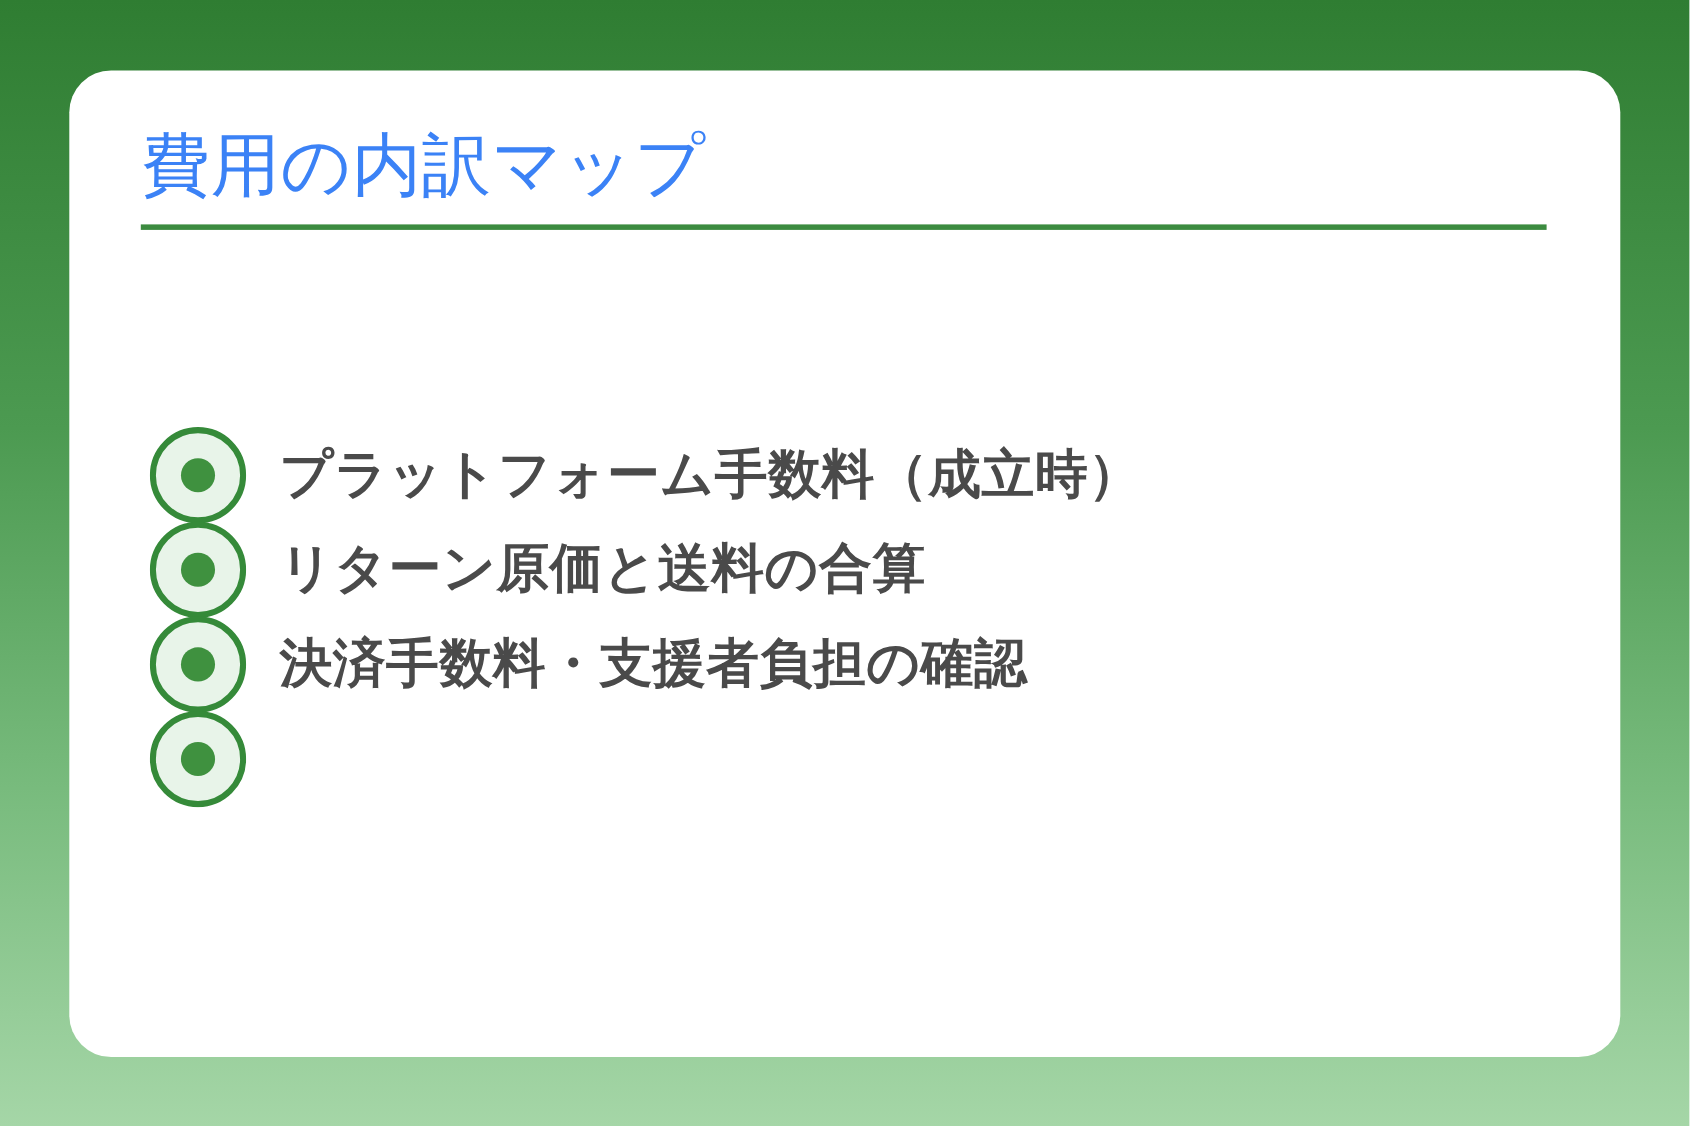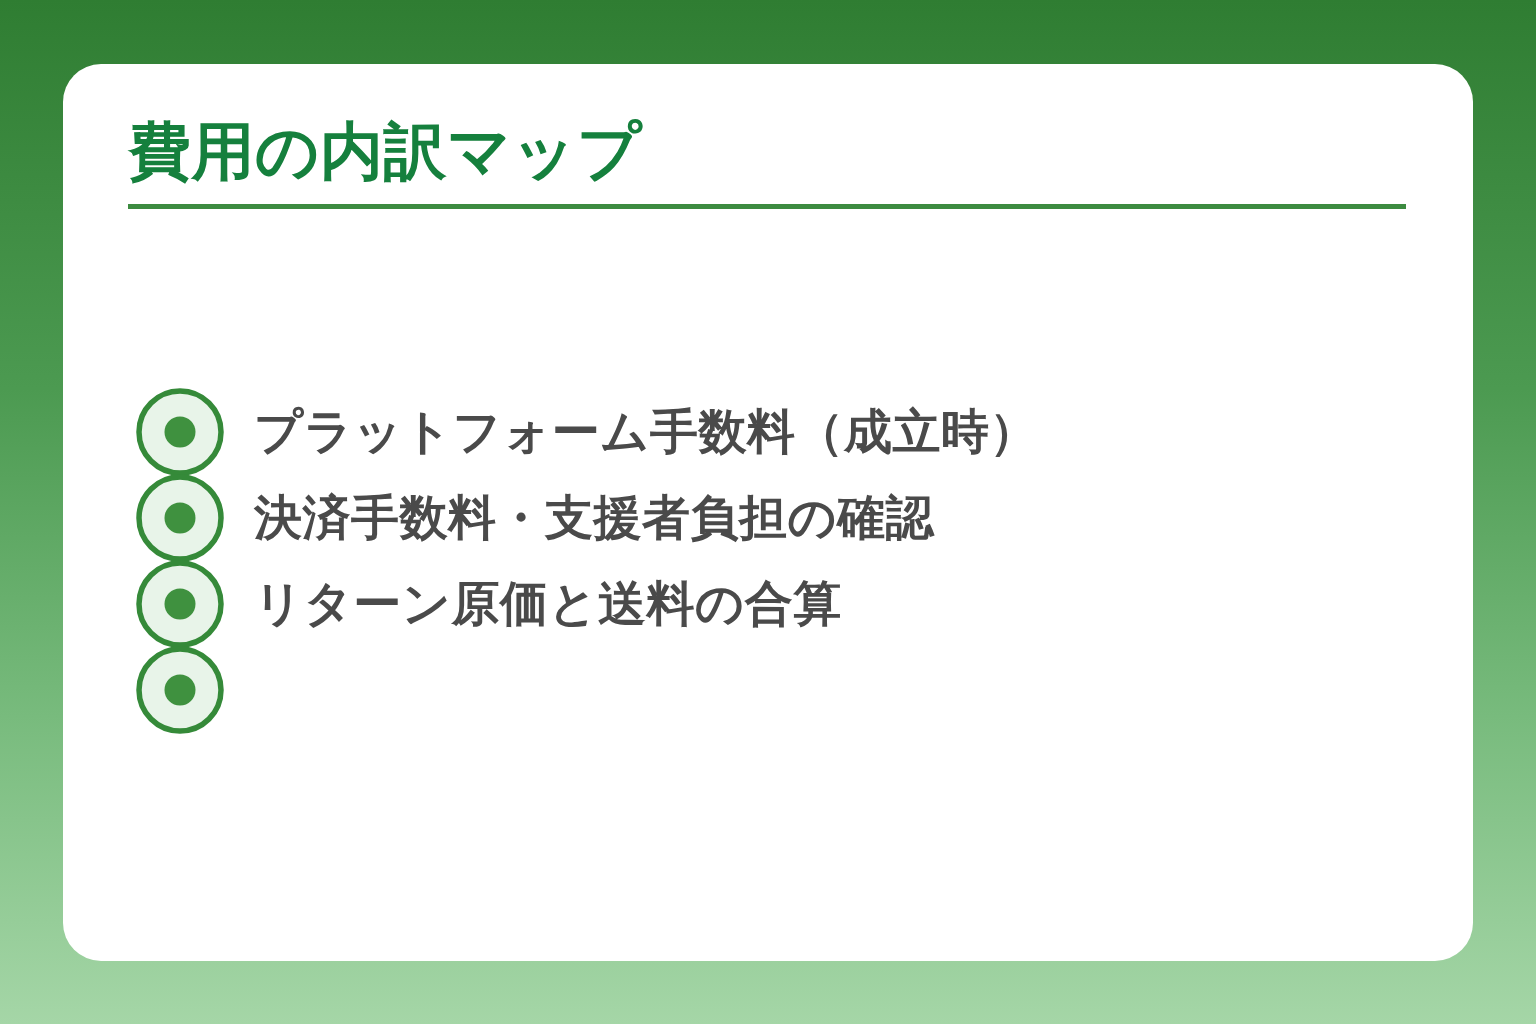--- a/index.html
+++ b/index.html
@@ -32,22 +32,22 @@
     padding: 46px 68px 0 65px;
     overflow: hidden;
   }
 
   .title-block {
     padding-top: 4px;
   }
 
   .slide-title {
     font-size: 63px;
-    font-weight: 700;
-    color: #15803d;
+    font-weight: 400;
+    color: #3b82f6;
     letter-spacing: 0.5px;
     line-height: 1.18;
     margin: 0;
     white-space: nowrap;
   }
 
   .title-rule {
     margin-top: 16px;
     width: 1278px;
     height: 5px;
@@ -120,31 +120,31 @@
         <span class="bullet-text">プラットフォーム手数料（成立時）</span>
       </li>
 
       <li class="bullet-item">
         <span class="bullet-marker">
           <svg viewBox="0 0 88 88" xmlns="http://www.w3.org/2000/svg">
             <circle cx="44" cy="44" r="41" fill="#e8f4e9" stroke="#358a39" stroke-width="5.5"></circle>
             <circle cx="44" cy="44" r="15.5" fill="#3f913f"></circle>
           </svg>
         </span>
-        <span class="bullet-text">決済手数料・支援者負担の確認</span>
+        <span class="bullet-text">リターン原価と送料の合算</span>
       </li>
 
       <li class="bullet-item">
         <span class="bullet-marker">
           <svg viewBox="0 0 88 88" xmlns="http://www.w3.org/2000/svg">
             <circle cx="44" cy="44" r="41" fill="#e8f4e9" stroke="#358a39" stroke-width="5.5"></circle>
             <circle cx="44" cy="44" r="15.5" fill="#3f913f"></circle>
           </svg>
         </span>
-        <span class="bullet-text">リターン原価と送料の合算</span>
+        <span class="bullet-text">決済手数料・支援者負担の確認</span>
       </li>
 
       <li class="bullet-item">
         <span class="bullet-marker">
           <svg viewBox="0 0 88 88" xmlns="http://www.w3.org/2000/svg">
             <circle cx="44" cy="44" r="41" fill="#e8f4e9" stroke="#358a39" stroke-width="5.5"></circle>
             <circle cx="44" cy="44" r="15.5" fill="#3f913f"></circle>
           </svg>
         </span>
       </li>

